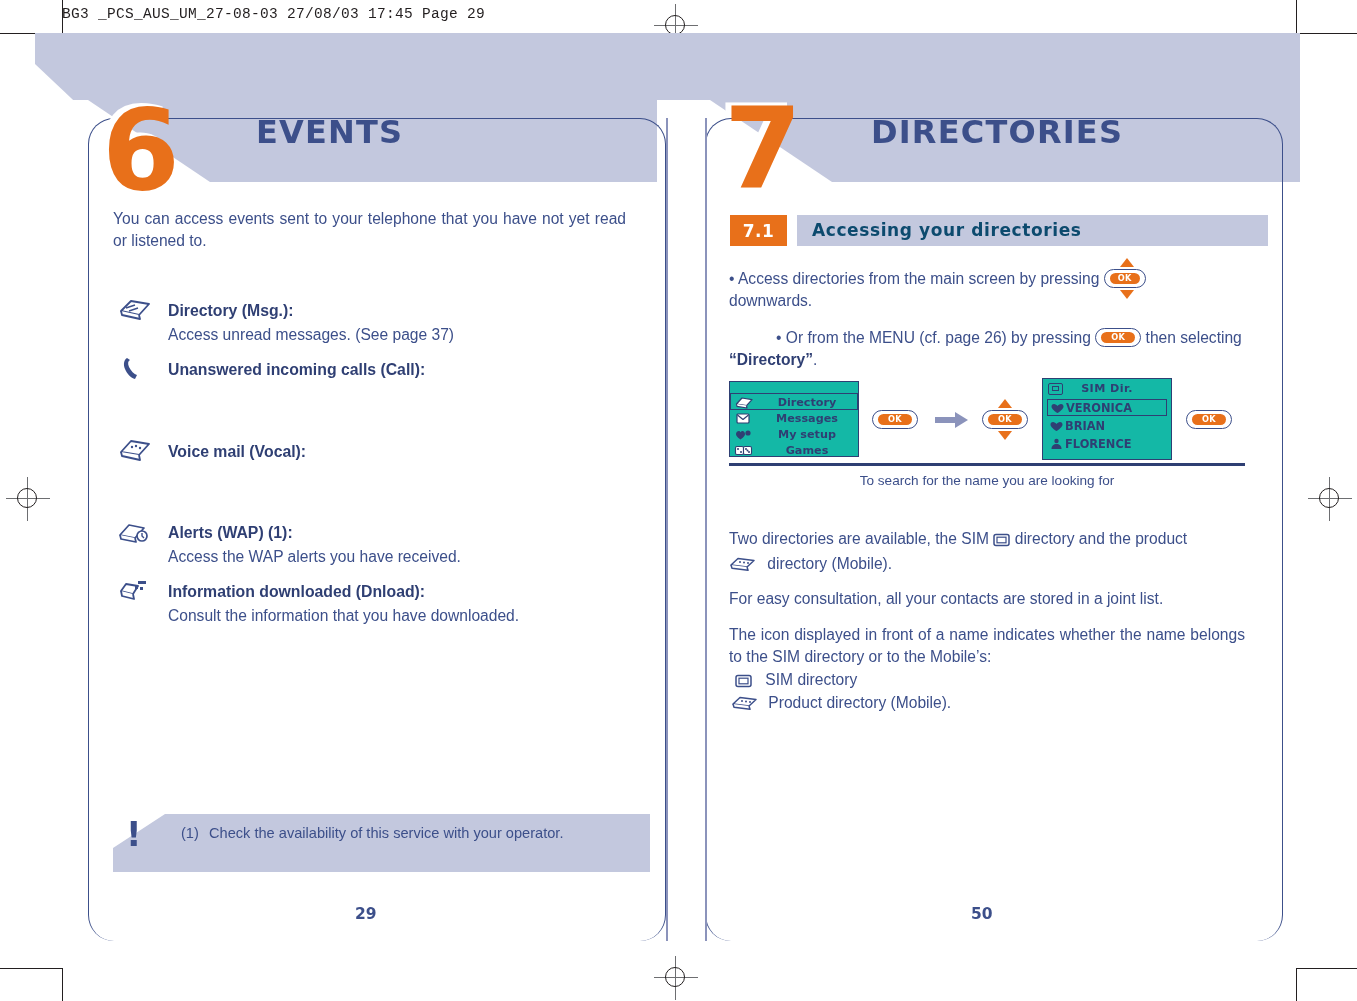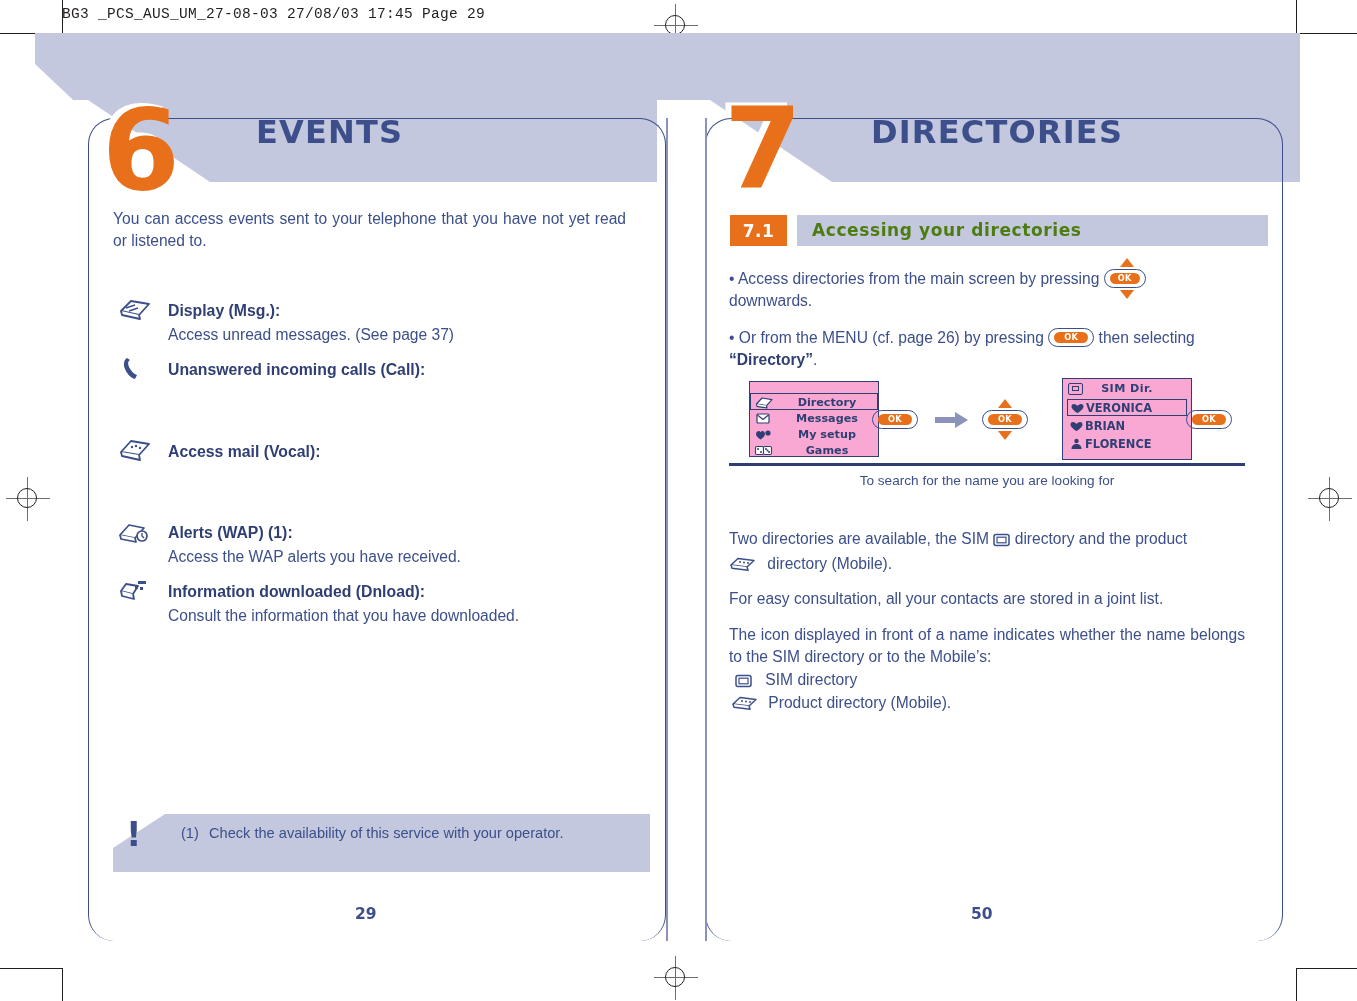--- a/index.html
+++ b/index.html
@@ -199,21 +199,21 @@
     left: 797px; top: 215px;
     width: 471px; height: 31px;
     background: #c3c8de;
   }
   .sec-title {
     position: absolute;
     left: 812px; top: 220px;
     font-family: "DejaVu Sans", sans-serif;
     font-weight: bold;
     font-size: 17px;
-    color: #4d7c0f;
+    color: #0c4a6e;
     letter-spacing: 0.6px;
   }
 
   
   .okbtn {
     display: inline-block;
     position: relative;
     width: 42px; height: 19px;
     border: 1.3px solid #3c4f8a;
     border-radius: 10px;
@@ -251,23 +251,22 @@
     border-left: 7px solid transparent;
     border-right: 7px solid transparent;
   }
   .navwrap .up { top: -11px; border-bottom: 9px solid #e8701a; }
   .navwrap .dn { bottom: -11px; border-top: 9px solid #e8701a; }
 
   
   .screen {
     position: absolute;
     border: 1.6px solid #2f3f73;
-    background: #f9a8d4;
+    background: #14b8a6;
     box-sizing: border-box;
-    margin-left: 20px;
   }
   .menu-screen { left: 729px; top: 381px; width: 130px; height: 76px; text-align: center; }
   .sim-screen  { left: 1042px; top: 378px; width: 130px; height: 82px; }
 
   .menu-row {
     position: absolute;
     left: 0; right: 0;
     height: 17px;
     font-family: "DejaVu Sans", sans-serif;
     font-weight: bold;
@@ -453,21 +452,21 @@
 <div class="evt-icon" style="top:296px;">
   <svg viewBox="0 0 34 26" width="34" height="26">
     <g fill="none" stroke="#3c4f8a" stroke-width="1.8" stroke-linejoin="round">
       <path d="M3 15 L13 5 L31 8 L21 19 Z" fill="#ffffff"></path>
       <path d="M3 15 L4 19 L22 23 L21 19" fill="#ffffff"></path>
       <path d="M8 12 L17 9 M11 15 L20 12" stroke-width="1.4"></path>
     </g>
   </svg>
 </div>
 <div class="evt-item" style="top:300px;">
-  <span class="hd"><span>Display (Msg.)</span><span>:</span></span>
+  <span class="hd"><span>Directory (Msg.)</span><span>:</span></span>
   <span>Access unread messages. (See page 37)</span>
 </div>
 
 <div class="evt-icon" style="top:356px;">
   <svg viewBox="0 0 34 26" width="34" height="26">
     <path d="M9 2 C6 4 5 8 7 13 C9 18 13 22 17 23 L19 19 C16 18 13 15 11 11 C9.5 7.5 10 5 12 4 Z" fill="#3c4f8a"></path>
   </svg>
 </div>
 <div class="evt-item" style="top:359px;">
   <span class="hd"><span>Unanswered incoming calls (Call):</span></span>
@@ -480,21 +479,21 @@
       <path d="M3 15 L4 19 L22 23 L21 18"></path>
     </g>
     <g fill="#3c4f8a">
       <circle cx="14" cy="10" r="1.2"></circle>
         <circle cx="18" cy="9" r="1.2"></circle>
       <circle cx="22" cy="11" r="1.2"></circle>
     </g>
   </svg>
 </div>
 <div class="evt-item" style="top:441px;">
-  <span class="hd"><span>Access mail (Vocal):</span></span>
+  <span class="hd"><span>Voice mail (Vocal):</span></span>
 </div>
 
 <div class="evt-icon" style="top:519px;">
   <svg viewBox="0 0 34 26" width="34" height="26">
     <g stroke="#3c4f8a" stroke-width="1.7" fill="#ffffff" stroke-linejoin="round">
       <path d="M2 16 L11 6 L26 9 L17 19 Z"></path>
       <path d="M2 16 L3 20 L18 23 L17 19"></path>
     </g>
     <circle cx="24" cy="17" r="5" fill="#ffffff" stroke="#3c4f8a" stroke-width="1.7"></circle>
     <path d="M24 14 L24 17 L26 19" stroke="#3c4f8a" stroke-width="1.4" fill="none"></path>
@@ -543,21 +542,21 @@
       <span class="okbtn" style="position:absolute;left:0;top:0;">
         <span class="inner">OK</span>
       </span>
       <span class="dn"></span>
     </span>
   </span>
   <span style="display:block;">downwards.</span>
 </div>
 
 <div class="body-txt" style="left:729px; top:327px; width:516px;">
-  <span class="justify" style="display:block; text-align:justify;">
+  <span class="justify" style="display:block; text-align:justify;margin-left:47px;">
     <span>• Or from the MENU (cf. page 26) by pressing</span>
     <span class="okbtn wide">
       <span class="inner">OK</span>
     </span>
     <span>then selecting</span>
   </span>
   <span style="display:block;">
     <span class="bold-lbl">“Directory”</span><span>.</span>
   </span>
 </div>

